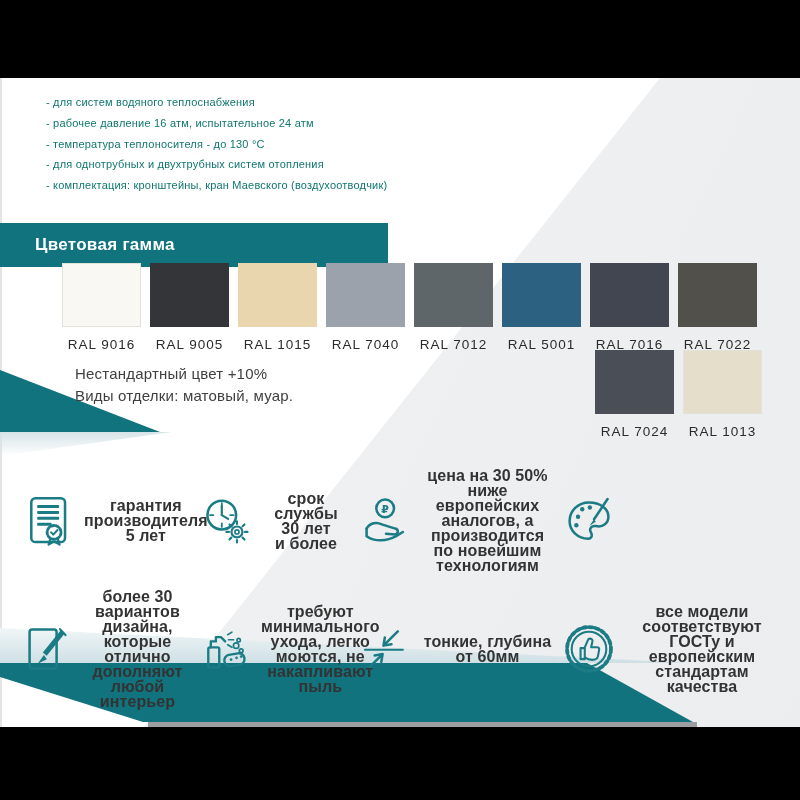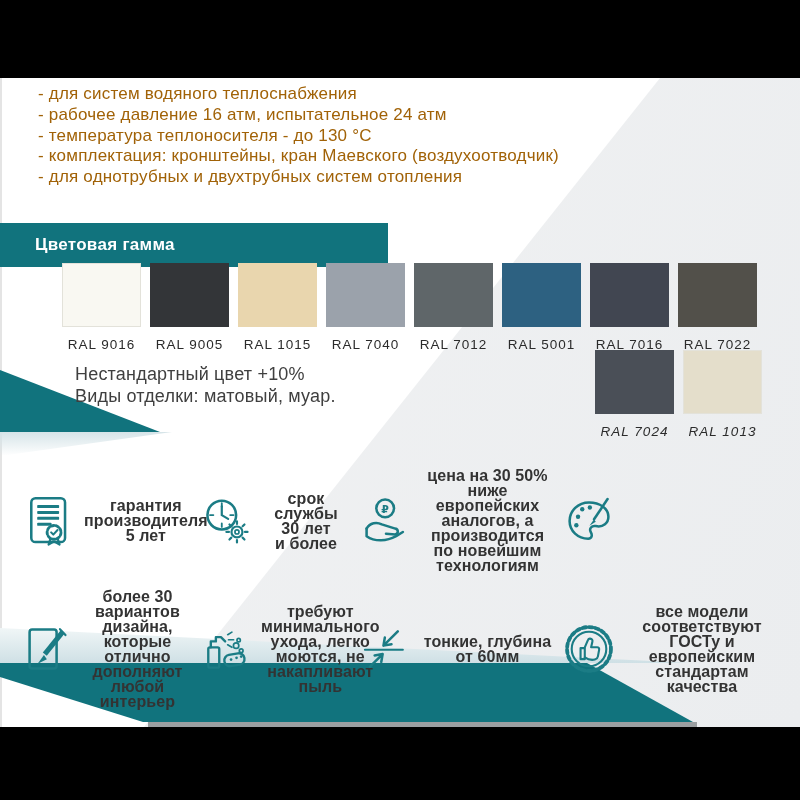--- a/index.html
+++ b/index.html
@@ -32,37 +32,37 @@
     position:absolute; left:0; top:370px; width:160px; height:62px;
     background:#11737d; clip-path:polygon(0 0, 0 62px, 160px 62px);
   }
   .teal-tri-fade {
     position:absolute; left:0; top:432px; width:172px; height:24px;
     background:linear-gradient(180deg,#d6e4e8 0%, rgba(255,255,255,0) 100%);
     clip-path:polygon(0 0, 172px 0, 0 24px);
   }
   
   .specs {
-    position:absolute; left:38px; top:84px; margin:0; padding:0; list-style:none;
-    font-size:17px; line-height:20.8px; color:#a16207; letter-spacing:.2px;
+    position:absolute; left:38px; top:84px; margin:8px; padding:0; list-style:none;
+    font-size:11px; line-height:20.8px; color:#0f766e; letter-spacing:.2px;
   }
   
   .color-header {
     position:absolute; left:0; top:223px; width:388px; height:44px;
     background:#11737d; display:flex; align-items:center; padding-left:35px;
     box-sizing:border-box; color:#fff; font-size:17px; font-weight:bold; letter-spacing:.3px;
   }
   .swatch-row1 { position:absolute; left:62px; top:263px; display:flex; gap:9px; }
-  .swatch-row2 { position:absolute; left:595px; top:350px; display:flex; gap:9px;font-style:italic; }
+  .swatch-row2 { position:absolute; left:595px; top:350px; display:flex; gap:9px; }
   .swatch { width:79px; }
   .swatch-box { width:79px; height:64px; box-sizing:border-box; }
   .swatch-box.light { border:1px solid #e3e2da; }
   .swatch-label { margin-top:10px; text-align:center; font-size:13.5px; color:#2b2b2b; letter-spacing:1px; white-space:nowrap; }
   .color-note {
-    position:absolute; left:75px; top:363px; font-size:18px; line-height:22px;
+    position:absolute; left:75px; top:363px; font-size:15px; line-height:22px;
     color:#3f3f3f; white-space:pre-line; letter-spacing:.2px;
   }
   
   .features {
     position:absolute; left:18px; top:468px; width:766px;
     display:grid; grid-template-columns:177px 160px 203px 226px; row-gap:16px;
   }
   .feature { display:flex; align-items:center; gap:8px; padding:0 4px; box-sizing:border-box; }
   .feature .ficon { flex:none; width:54px; height:54px; }
   .feature-text {
@@ -87,22 +87,22 @@
   <div class="teal-band"></div>
   <div class="teal-tri"></div>
   <div class="teal-tri-fade"></div>
   <div class="bar-top"></div>
   <div class="bar-bottom"></div>
 
   <ul class="specs">
     <li>- для систем водяного теплоснабжения</li>
     <li>- рабочее давление 16 атм, испытательное 24 атм</li>
     <li>- температура теплоносителя - до 130 °С</li>
+    <li>- для однотрубных и двухтрубных систем отопления</li>
     <li>- комплектация: кронштейны, кран Маевского (воздухоотводчик)</li>
-    <li>- для однотрубных и двухтрубных систем отопления</li>
   </ul>
 
   <div class="color-header">
     <span>Цветовая гамма</span>
   </div>
 
   <div class="swatch-row1">
     <div class="swatch">
       <div class="swatch-box light" style="background: rgb(249, 248, 242);"></div>
       <div class="swatch-label">RAL 9016</div>

